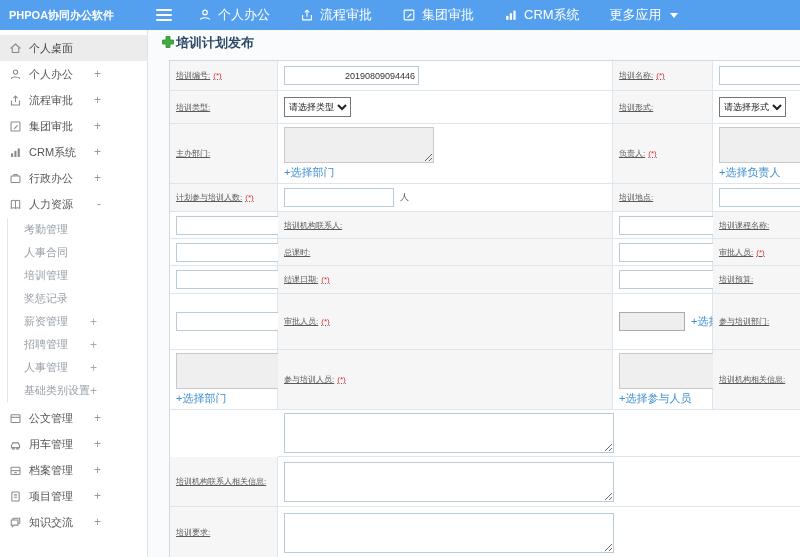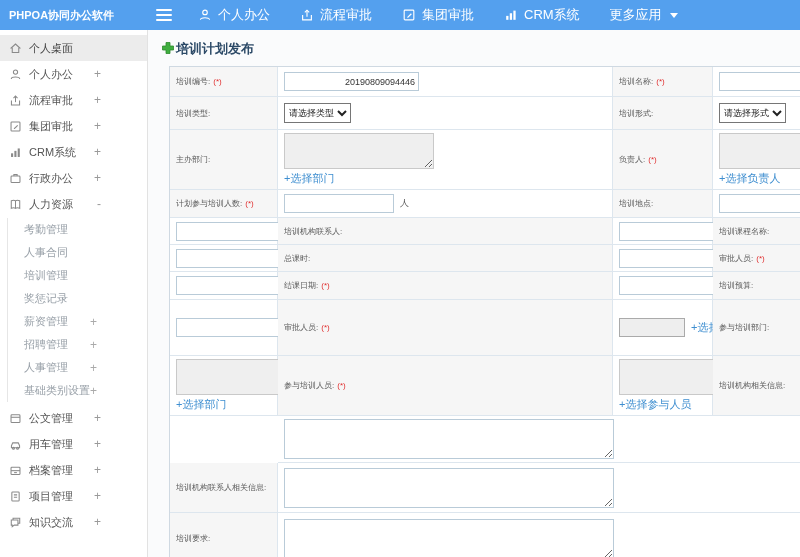--- a/index.html
+++ b/index.html
@@ -19,28 +19,28 @@
   .sidebar { width:148px; flex-shrink:0; background:#fff; border-right:1px solid #e2e2e2; padding-top:5px; overflow:hidden; }
   .side-item { display:flex; align-items:center; height:26px; padding-left:9px; font-size:11px; color:#555; cursor:pointer; }
   .side-item.active { background:#ececec; color:#444; }
   .side-item .sicon { width:13px; height:13px; margin-right:7px; color:#8a8a8a; flex-shrink:0; }
   .side-item .expand { margin-left:auto; margin-right:46px; color:#999; font-size:12px; }
   .subnav { margin:1px 0 3px 7px; border-left:1px solid #e6e6e6; }
   .sub-item { display:flex; align-items:center; height:23px; padding-left:16px; font-size:11px; color:#98a0a8; cursor:pointer; }
   .sub-item .expand { margin-left:auto; margin-right:50px; color:#aaa; font-size:12px; }
   .main { flex:1; background:#fafbfc; overflow:hidden; position:relative; }
   
-  .form-title { display:flex; align-items:center; margin:10px 0 8px 14px; font-size:13px; font-weight:bold; color:#2C4A67; }
+  .form-title { display:flex; align-items:center; margin:4px 0 8px 14px; font-size:13px; font-weight:bold; color:#2C4A67; }
   .form-title svg { margin-right:2px; }
   .form-table { margin-left:21px; width:783px; display:grid;
     grid-template-columns:108px 335px 100px 240px;
     border-top:1px solid #cfd9e2; border-left:1px solid #cfd9e2; background:#fff; }
   .cell { border-right:1px solid #dde6ee; border-bottom:1px solid #dde6ee;
     display:flex; align-items:center; padding:3px 6px; font-size:8px; color:#5a5a5a; }
-  .lbl { background:#f6f6f6; white-space:nowrap; }
+  .lbl { background:#f6f6f6; white-space:nowrap;text-decoration:underline; }
   .fld { background:#fff; }
   .col-span { grid-column:2 / 5; }
   .vcell { flex-direction:column; align-items:flex-start; justify-content:center; gap:2px; }
   .req { color:#E03030; margin-left:3px; }
   .mh30{min-height:30px} .mh33{min-height:33px} .mh60{min-height:60px} .mh28{min-height:28px}
   .mh27{min-height:27px} .mh56{min-height:56px} .mh52{min-height:52px} .mh50{min-height:50px}
   .mh36{min-height:36px}
   .ti { height:19px; border:1px solid #b9cbd8; background:#fff; padding:0 3px; font-size:9px; color:#333; font-family:"Liberation Sans",sans-serif;text-align:right; }
   .w135{width:135px} .w110{width:110px} .w180{width:180px} .w115{width:115px} .w125{width:125px} .w200{width:200px}
   .sel { height:20px; font-size:9px; border:1px solid #767676; background:#fff; color:#222; font-family:"Liberation Sans",sans-serif; }

